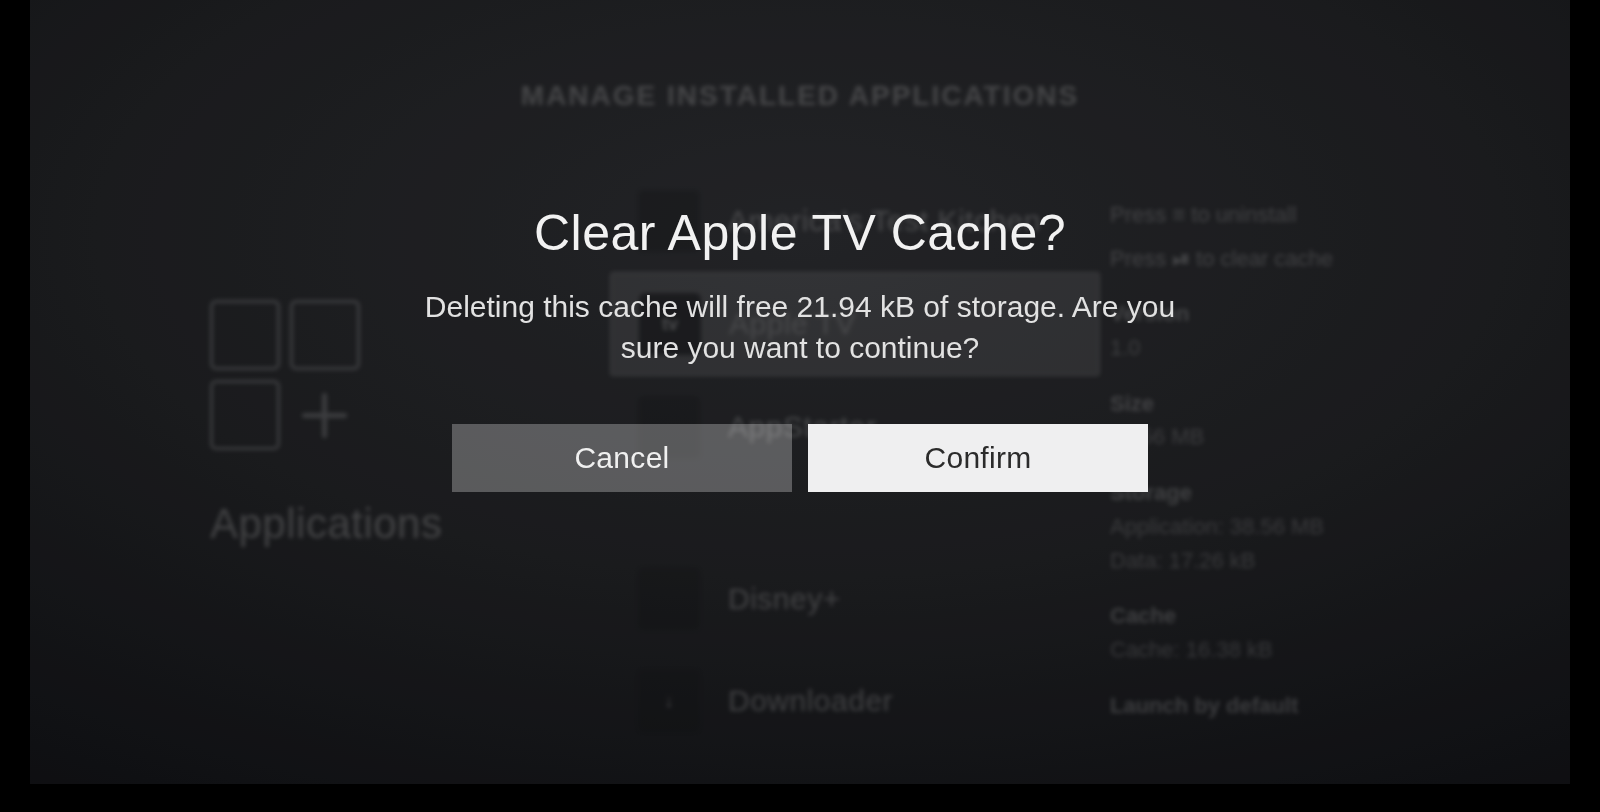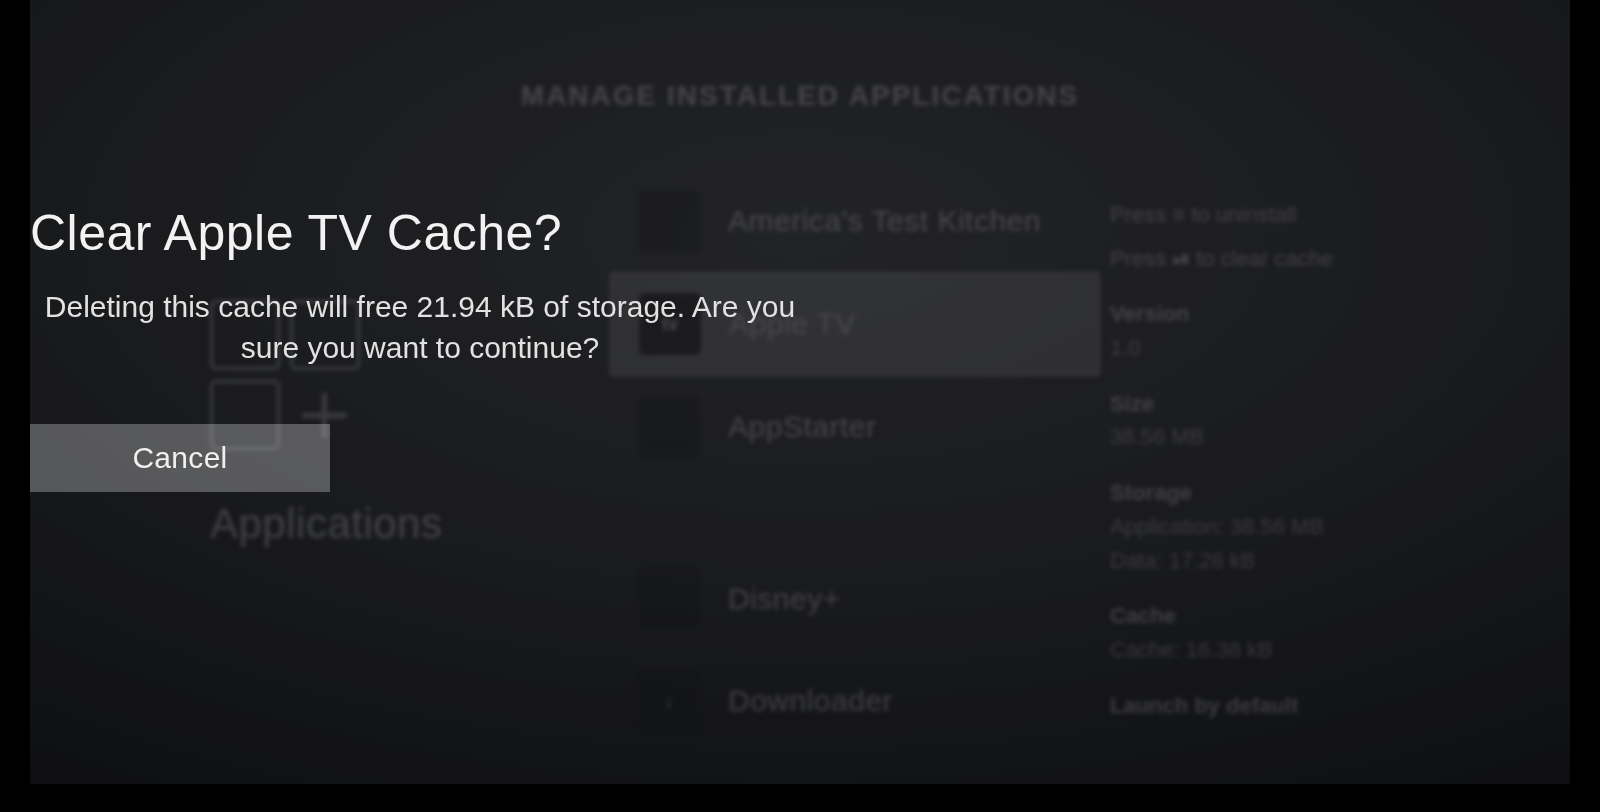--- a/index.html
+++ b/index.html
@@ -130,20 +130,21 @@
     inset: 0;
     background: rgba(0,0,0,.25);
   }
 
   
   .modal {
     position: absolute;
     inset: 0;
     display: flex;
     flex-direction: column;
+    align-items: center;
     justify-content: center;
     padding-bottom: 88px;
   }
   .m-title {
     font-size: 50px;
     font-weight: 400;
     color: #f2f2f2;
     letter-spacing: .5px;
     margin-bottom: 24px;
   }
@@ -153,21 +154,21 @@
     font-size: 30px;
     line-height: 1.38;
     color: #e2e2e2;
     margin-bottom: 56px;
   }
   .btn-row {
     display: flex;
     gap: 16px;
   }
   .btn {
-    width: 300px;
+    width: 340px;
     height: 68px;
     display: flex;
     align-items: center;
     justify-content: center;
     font-size: 30px;
     border: none;
     cursor: pointer;
     font-family: inherit;
     letter-spacing: .3px;
   }
@@ -251,16 +252,17 @@
     </div>
   </div>
 
   <div class="scrim"></div>
 
   <div class="modal">
     <div class="m-title">Clear Apple TV Cache?</div>
     <div class="m-body">Deleting this cache will free 21.94 kB of storage. Are you sure you want to continue?</div>
     <div class="btn-row">
       <button class="btn cancel">Cancel</button>
+      <button class="btn confirm">Confirm</button>
     </div>
   </div>
 
 </div>
 
 </body></html>

